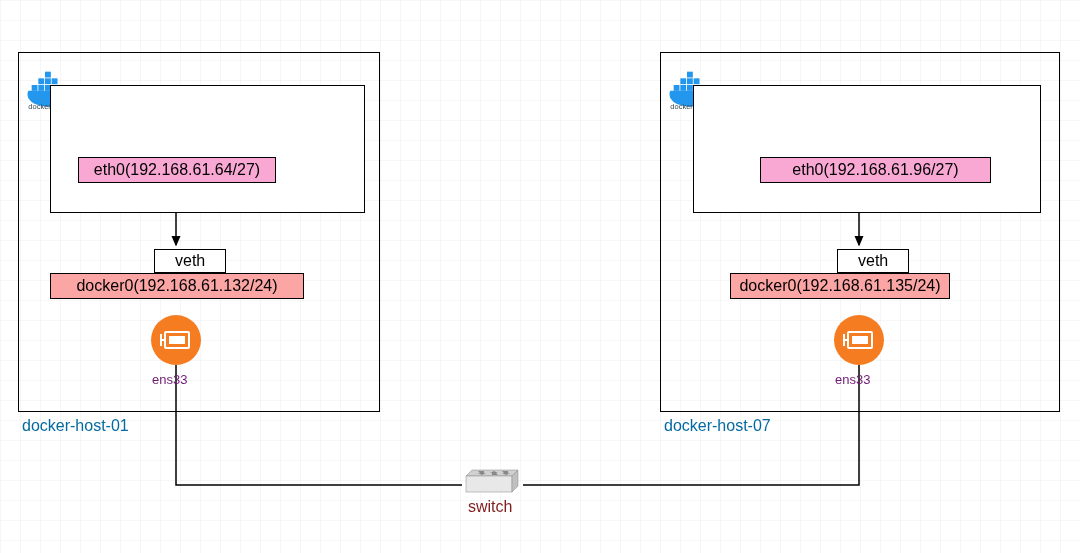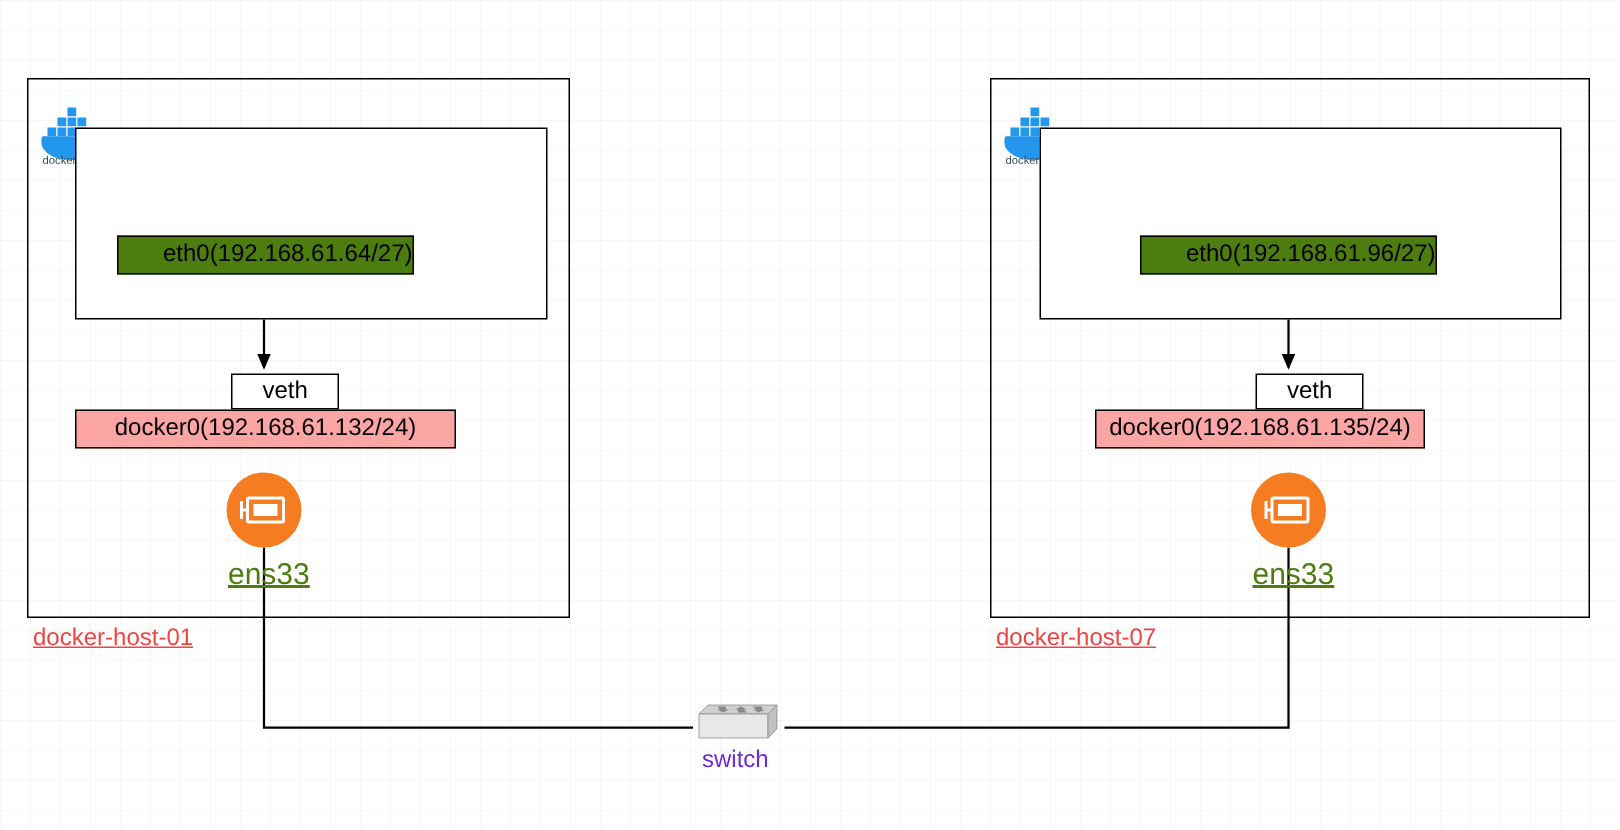--- a/index.html
+++ b/index.html
@@ -16,38 +16,37 @@
       overflow: hidden;
     }
     .host-box {
       position: absolute;
       border: 1.5px solid #000;
       background: transparent;
     }
     .host-label {
       position: absolute;
       font-size: 16px;
-      color: #ef4444;
-      text-decoration: underline;
+      color: #0369a1;
     }
     .docker-logo {
       position: absolute;
       width: 50px;
       height: 42px;
     }
     .inner-box {
       position: absolute;
       border: 1.5px solid #000;
       background: #fff;
     }
     .eth-box {
       position: absolute;
       border: 1.5px solid #000;
-      background: #4d7c0f;
-      text-align: right;
+      background: #f9a8d4;
+      text-align: center;
       font-size: 16px;
       padding: 3px 0;
     }
     .veth-box {
       position: absolute;
       border: 1.5px solid #000;
       background: #fff;
       text-align: center;
       font-size: 16px;
       padding: 2px 20px;
@@ -65,33 +64,32 @@
       width: 50px;
       height: 50px;
       background: #f57c20;
       border-radius: 50%;
       display: flex;
       align-items: center;
       justify-content: center;
     }
     .ens-label {
       position: absolute;
-      font-size: 20px;
-      color: #4d7c0f;
-      text-decoration: underline;
+      font-size: 13px;
+      color: #701a75;
     }
     .switch-icon {
       position: absolute;
       width: 60px;
       height: 28px;
     }
     .switch-label {
       position: absolute;
       font-size: 16px;
-      color: #6d28d9;
+      color: #7f1d1d;
     }
     svg.connections {
       position: absolute;
       top: 0;
       left: 0;
       width: 1080px;
       height: 553px;
       pointer-events: none;
     }
   </style>
@@ -166,21 +164,21 @@
       <rect x="24" y="10" width="7" height="7"></rect>
       <rect x="32" y="10" width="7" height="7"></rect>
       <rect x="24" y="2" width="7" height="7"></rect>
       <path d="M 4 25 Q 2 28 4 34 Q 10 44 28 44 Q 42 44 48 32 Q 54 34 56 28 Q 52 24 46 26 Q 44 22 40 24 L 40 25 Z"></path>
     </g>
     <text x="4" y="47" font-size="9" fill="#394D54" font-family="Arial">docker</text>
   </svg>
 </div>
 
 <div class="inner-box" style="left:693px; top:85px; width:348px; height:128px;"></div>
-<div class="eth-box" style="left:760px; top:157px; width:198px;">eth0(192.168.61.96/27)</div>
+<div class="eth-box" style="left:760px; top:157px; width:231px;">eth0(192.168.61.96/27)</div>
 <div class="veth-box" style="left:837px; top:249px;">veth</div>
 <div class="docker0-box" style="left:730px; top:273px; width:220px;">docker0(192.168.61.135/24)</div>
 
 <div class="ens-icon" style="left:834px; top:315px;">
   <svg width="34" height="28" viewBox="0 0 34 28">
     <rect x="6" y="6" width="24" height="16" fill="none" stroke="#fff" stroke-width="2" rx="1"></rect>
     <rect x="10" y="10" width="16" height="8" fill="#fff"></rect>
     <line x1="2" y1="8" x2="2" y2="20" stroke="#fff" stroke-width="2"></line>
     <line x1="2" y1="14" x2="6" y2="14" stroke="#fff" stroke-width="2"></line>
   </svg>

